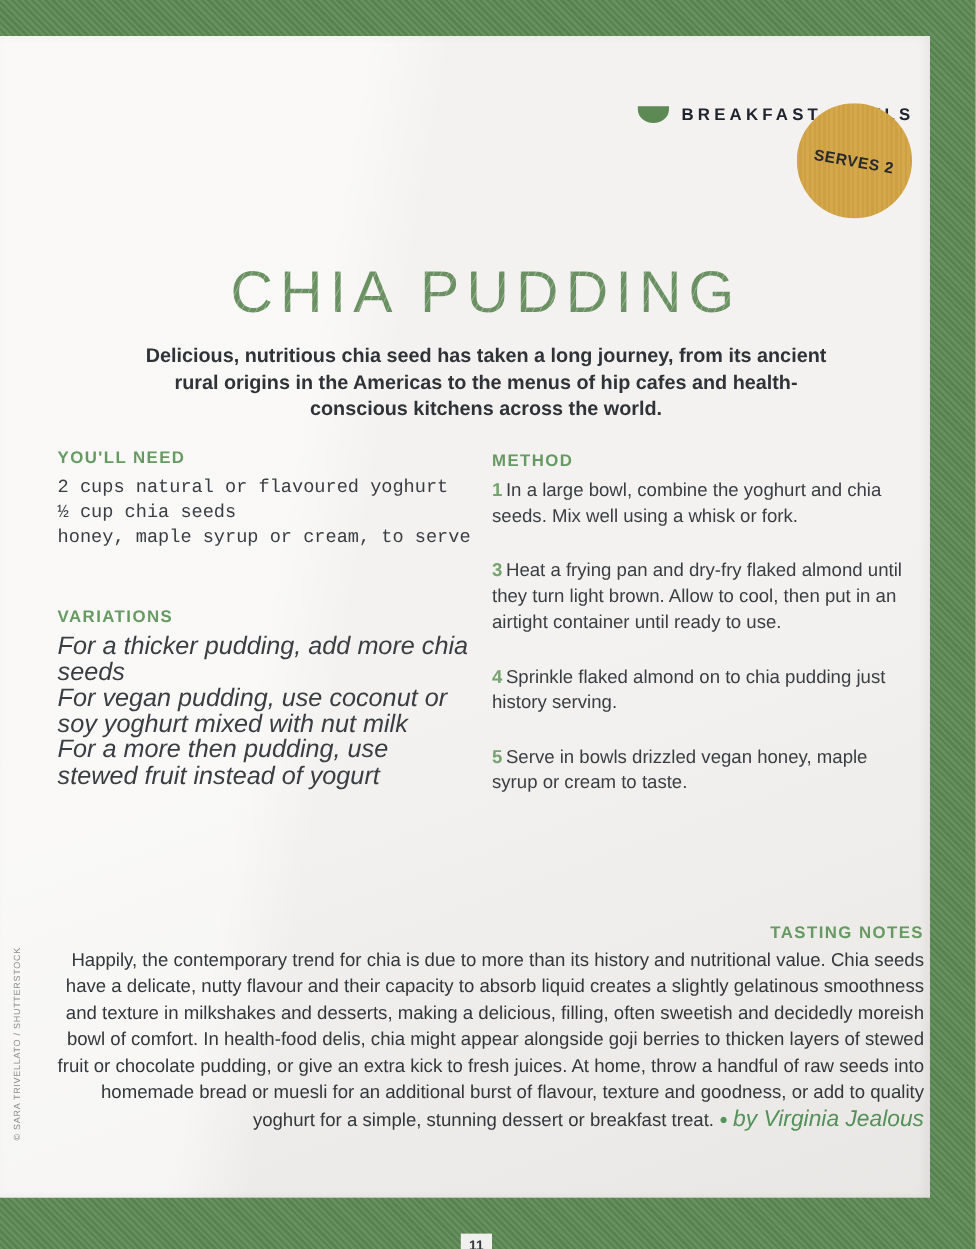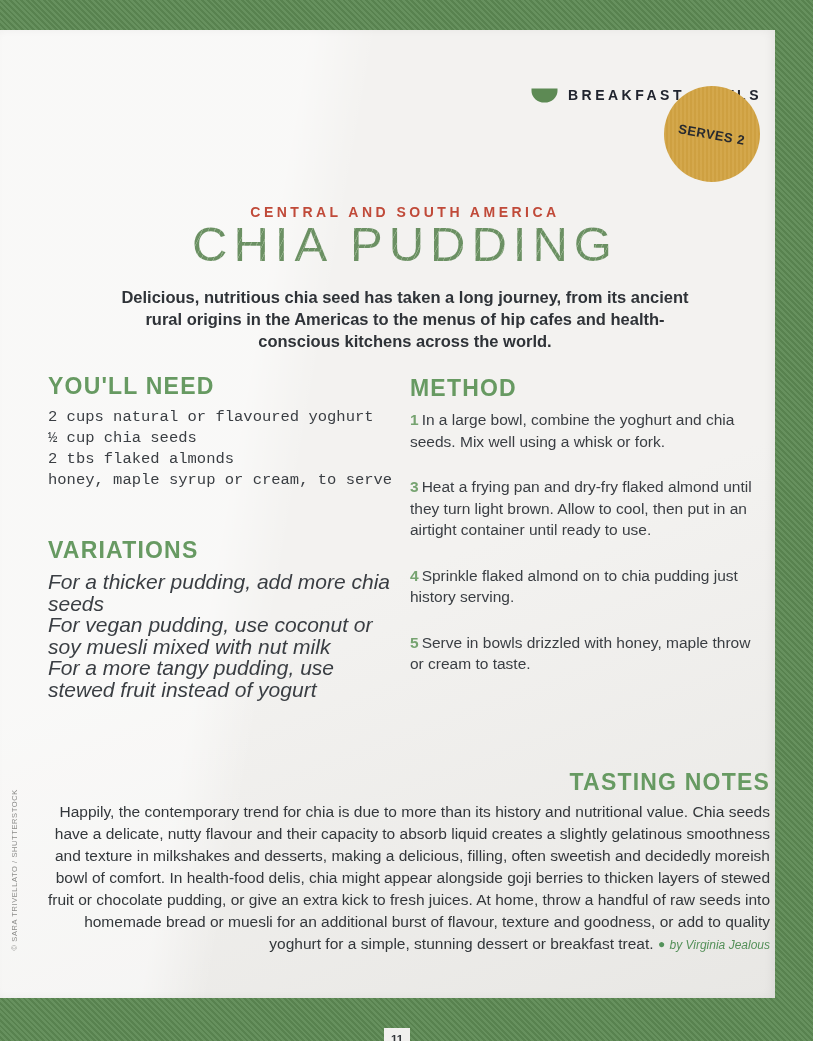--- a/index.html
+++ b/index.html
@@ -73,21 +73,21 @@
   }
   .recipe-intro {
     top: 256px;
     font-size: 16.5px; font-weight: bold; line-height: 22px;
     color: #2f3338;
   }
   .recipe-intro .inner { display: inline-block; max-width: 570px; }
   .col-left  { position: absolute; left: 48px;  top: 343px; width: 346px; }
   .col-right { position: absolute; left: 410px; top: 345px; width: 354px; }
   .section-heading {
-    font-size: 23px; font-weight: bold; letter-spacing: 1.2px;
+    font-size: 14px; font-weight: bold; letter-spacing: 1.2px;
     color: #679a62;
     margin-bottom: 7px;
   }
   .ingredient-item {
     font-size: 15.5px; line-height: 21px; color: #3a3e43; font-family: Liberation Mono, monospace;
   }
   .variations-block { margin-top: 46px; }
   .variation-item {
     font-size: 21px; line-height: 21.5px; font-style: italic; color: #3a3e43;
   }
@@ -97,21 +97,21 @@
   }
   .step-number { font-weight: bold; color: #76a370; margin-right: 3px; }
   .tasting-notes {
     position: absolute; left: 48px; top: 739px; width: 722px; text-align: right;
   }
   .tasting-notes .section-heading { margin-bottom: 5px; }
   .tasting-text {
     font-size: 15.5px; line-height: 22px; color: #33373b;
   }
   .credit-dot { color: #54935b; font-size: 12px; vertical-align: 1px; }
-  .author-credit { font-style: italic; color: #549059; font-size: 12px; }
+  .author-credit { font-style: italic; color: #549059; font-size: 19px; }
   .photo-credit {
     position: absolute;
     left: -59px; top: 843px;
     width: 146px;
     transform: rotate(-90deg);
     transform-origin: center;
     font-size: 7.5px; letter-spacing: 0.6px;
     color: #8d8d8b;
     text-align: center;
     white-space: nowrap;
@@ -137,50 +137,48 @@
         <path fill="#5d8a54" d="M0.5 1.5 h26 v2.6 a13 11.5 0 0 1 -26 0 z"></path>
       </svg>
     </span>
     <span class="category-label">BREAKFAST BOWLS</span>
   </div>
 
   <div class="serves-badge">
     <span class="serves-label">SERVES 2</span>
   </div>
 
-  <div class="center-block region-kicker">CENTRAL AND SOUTH AMERICA</div>
 
   <h1 class="center-block recipe-title">CHIA PUDDING</h1>
 
   <div class="center-block recipe-intro">
     <span class="inner">Delicious, nutritious chia seed has taken a long journey, from its ancient rural origins in the Americas to the menus of hip cafes and health-conscious kitchens across the world.</span>
   </div>
 
   <div class="col-left">
     <div>
       <h2 class="section-heading">YOU'LL NEED</h2>
       <p class="ingredient-item">2 cups natural or flavoured yoghurt</p>
       <p class="ingredient-item">½ cup chia seeds</p>
-      <p class="ingredient-item">2 tbs flaked almonds</p>
       <p class="ingredient-item">honey, maple syrup or cream, to serve</p>
     </div>
     <div class="variations-block">
       <h2 class="section-heading">VARIATIONS</h2>
       <p class="variation-item">For a thicker pudding, add more chia seeds</p>
-      <p class="variation-item">For vegan pudding, use coconut or soy muesli mixed with nut milk</p>
-      <p class="variation-item">For a more tangy pudding, use stewed fruit instead of yogurt</p>
+      <p class="variation-item">For vegan pudding, use coconut or soy yoghurt mixed with nut milk</p>
+      <p class="variation-item">For a more then pudding, use stewed fruit instead of yogurt</p>
     </div>
   </div>
 
   <div class="col-right">
     <h2 class="section-heading">METHOD</h2>
     <p class="method-step"><span class="step-number">1</span><span>In a large bowl, combine the yoghurt and chia seeds. Mix well using a whisk or fork.</span></p>
     <p class="method-step"><span class="step-number">3</span><span>Heat a frying pan and dry-fry flaked almond until they turn light brown. Allow to cool, then put in an airtight container until ready to use.</span></p>
     <p class="method-step"><span class="step-number">4</span><span>Sprinkle flaked almond on to chia pudding just history serving.</span></p>
-    <p class="method-step"><span class="step-number">5</span><span>Serve in bowls drizzled with honey, maple throw or cream to taste.</span></p>
+    <p class="method-step"><span class="step-number">5</span><span>Serve in bowls drizzled vegan honey, maple syrup or cream to taste.</span></p>
   </div>
 
   <div class="tasting-notes">
     <h2 class="section-heading">TASTING NOTES</h2>
     <p class="tasting-text"><span>Happily, the contemporary trend for chia is due to more than its history and nutritional value. Chia seeds have a delicate, nutty flavour and their capacity to absorb liquid creates a slightly gelatinous smoothness and texture in milkshakes and desserts, making a delicious, filling, often sweetish and decidedly moreish bowl of comfort. In health-food delis, chia might appear alongside goji berries to thicken layers of stewed fruit or chocolate pudding, or give an extra kick to fresh juices. At home, throw a handful of raw seeds into homemade bread or muesli for an additional burst of flavour, texture and goodness, or add to quality yoghurt for a simple, stunning dessert or breakfast treat.</span>
       <span class="credit-dot">●</span>
       <span class="author-credit">by Virginia Jealous</span></p>
   </div>
 
   <div class="photo-credit">© SARA TRIVELLATO / SHUTTERSTOCK</div>

